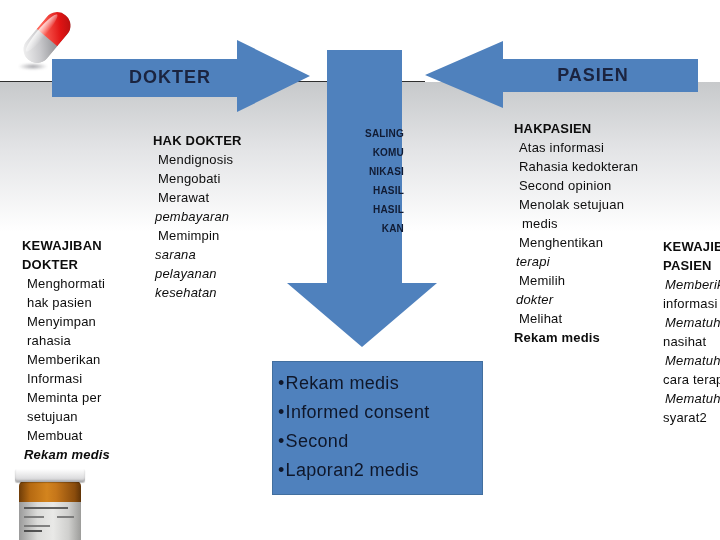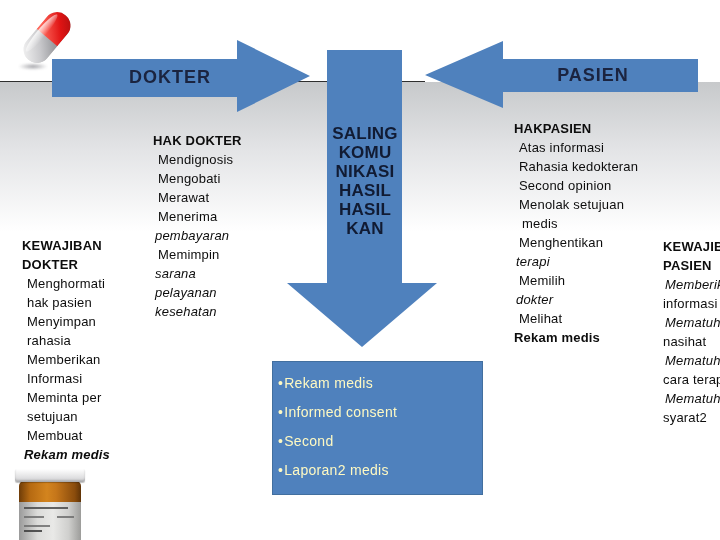--- a/index.html
+++ b/index.html
@@ -20,36 +20,36 @@
     background:linear-gradient(180deg,#c7c9cb 0%,#e3e4e6 45%,#ffffff 100%);}
   .divider{left:0;top:80.5px;width:425px;height:1.6px;background:var(--divider);z-index:1;}
   svg{display:block;}
   .arrow-poly{fill:var(--shape-blue);}
   .arrow-svg{z-index:2;}
   .arrow-label{
     z-index:3;display:flex;align-items:center;justify-content:center;
     font-weight:bold;font-size:18px;letter-spacing:1px;color:var(--heading-navy);
   }
   .center-text{
-    z-index:3;text-align:center;font-weight:bold;font-size:17px;line-height:19px;
+    z-index:3;text-align:right;font-weight:bold;font-size:10px;line-height:19px;
     color:#111b33;letter-spacing:0.2px;
   }
   .col{
     z-index:3;font-size:13px;line-height:19px;color:var(--body-text);letter-spacing:0.2px;
   }
   .ln{white-space:nowrap;}
   .b{font-weight:bold;}
   .i{padding-left:5px;}
   .i2{padding-left:2px;font-style:italic;}
   .outbox{
     left:272px;top:361px;width:211px;height:134px;z-index:3;box-sizing:border-box;
     background:var(--shape-blue);border:1.5px solid #426f9f;
     padding:7px 0 0 5px;
   }
-  .box-ln{font-size:14px;line-height:29px;color:#fef9c3;letter-spacing:0.3px;white-space:nowrap;}
+  .box-ln{font-size:18px;line-height:29px;color:#0f172a;letter-spacing:0.3px;white-space:nowrap;}
   .blt{margin-right:1px;}
   
   .pill{left:14px;top:6px;width:66px;height:64px;z-index:4;}
   .pill-capsule{position:absolute;left:4px;top:18px;width:58px;height:27px;border-radius:13.5px;
     transform:rotate(-50deg);overflow:hidden;box-shadow:inset -2px -4px 6px rgba(0,0,0,.28);}
   .pill-half-silver{position:absolute;left:0;top:0;width:52%;height:100%;
     background:linear-gradient(135deg,#f6f6f6 5%,#c9c9cc 55%,#8f9094);}
   .pill-half-red{position:absolute;right:0;top:0;width:50%;height:100%;
     background:linear-gradient(135deg,#ff6a5e 10%,#e01414 60%,#a50f0f);}
   .pill-gloss{position:absolute;left:8%;top:8%;width:84%;height:34%;border-radius:50%;
@@ -120,21 +120,20 @@
   <div class="ln i">setujuan</div>
   <div class="ln i">Membuat</div>
   <div class="ln b i2">Rekam medis</div>
 </div>
 
 <div class="abs col" style="left:153px;top:131px;width:118px;">
   <div class="ln b">HAK DOKTER</div>
   <div class="ln i">Mendignosis</div>
   <div class="ln i">Mengobati</div>
   <div class="ln i">Merawat</div>
-  <div class="ln i">Menerima</div>
   <div class="ln i2">pembayaran</div>
   <div class="ln i">Memimpin</div>
   <div class="ln i2">sarana</div>
   <div class="ln i2">pelayanan</div>
   <div class="ln i2">kesehatan</div>
 </div>
 
 <div class="abs col" style="left:486px;top:119px;width:142px;margin-left:28px;">
   <div class="ln b">HAKPASIEN</div>
   <div class="ln i">Atas informasi</div>

